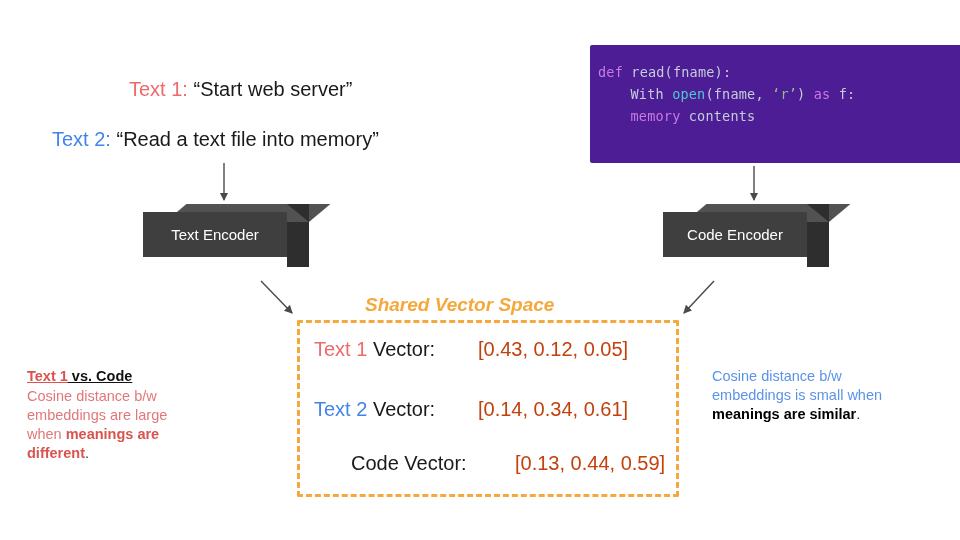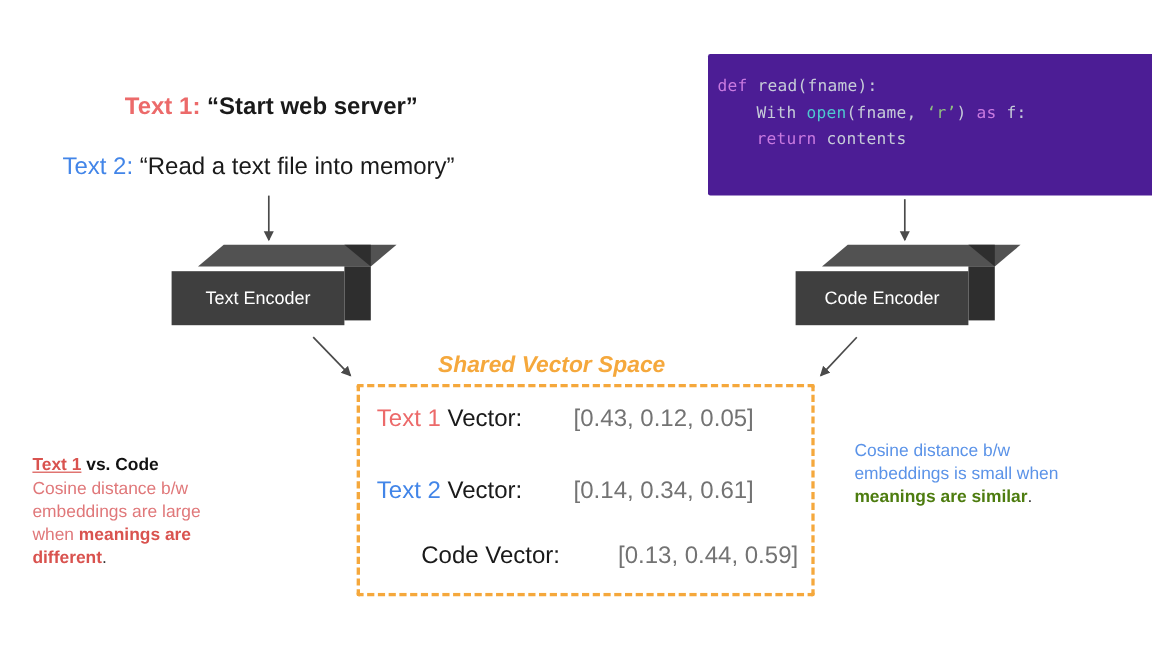--- a/index.html
+++ b/index.html
@@ -7,21 +7,21 @@
     width:960px;height:540px;
     background:#ffffff;
     font-family:"Liberation Sans", sans-serif;
     overflow:hidden;
     position:relative;
   }
   .stage{position:absolute;left:0;top:0;width:960px;height:540px;}
 
   
   .prompt{position:absolute;white-space:nowrap;font-size:20px;color:#1a1a1a;}
-  #prompt-1{left:104px;top:78px;font-weight:bold;}
+  #prompt-1{left:129px;top:78px;}
   #prompt-2{left:52px;top:128px;}
   .lbl-red{color:#EC6A6A;}
   .lbl-blue{color:#4285E8;}
 
   
   .code-card{
     position:absolute;left:590px;top:45px;width:380px;height:118px;
     background:#4c1d95;border-radius:2px;
     font-family:"DejaVu Sans Mono","Liberation Mono",monospace;
     font-size:13.5px;line-height:22px;
@@ -44,21 +44,21 @@
   }
   .enc-side{
     position:absolute;top:18px;width:22px;background:#2e2e2e;
   }
   .enc-sidecap{
     position:absolute;width:0;height:0;
     border-top:18px solid #2e2e2e;
     border-left:22px solid transparent;
   }
   .enc-front{
-    position:absolute;left:0;top:22px;background:#3f3f3f;
+    position:absolute;left:0;top:8px;background:#3f3f3f;
     display:flex;align-items:center;justify-content:center;
     color:#ffffff;font-size:15px;
   }
 
   #text-encoder{left:143px;top:204px;width:166px;height:63px;}
   #code-encoder{left:663px;top:204px;width:166px;height:63px;}
 
   
   svg.arrows{position:absolute;left:0;top:0;width:960px;height:540px;pointer-events:none;}
 
@@ -68,41 +68,41 @@
     font-size:19px;font-weight:bold;color:#F5A83C;white-space:nowrap;font-style:italic;
   }
   #svs-box{
     position:absolute;left:297px;top:320px;width:382px;height:177px;
     border:3px dashed #F5A83C;box-sizing:border-box;border-radius:2px;
   }
   .vec-row{
     position:absolute;left:314px;white-space:nowrap;font-size:20px;color:#1a1a1a;
   }
   .vec-row .vname{display:inline-block;width:164px;}
-  .vec-val{color:#737373;}
+  .vec-val{color:#c2410c;}
   #vec-0{top:338px;}
   #vec-1{top:398px;}
   #vec-2{top:452px;margin-left:37px;}
 
   
   .note{position:absolute;font-size:14.5px;line-height:19px;width:172px;}
   #note-left{left:27px;top:367px;color:#E0787A;}
   #note-right{left:712px;top:367px;color:#4285E8;}
   .note-head{
-    display:block;font-weight:bold;
-    color:#111111;margin-bottom:1px;font-size:14.5px;margin-top:12px;
+    display:block;font-weight:bold;text-decoration:underline;
+    color:#111111;margin-bottom:1px;font-size:14.5px;
   }
   .note-head .hl-red{color:#D9534F;text-decoration:underline;}
   .note-head .hl-blue{color:#3A78D8;text-decoration:underline;}
   .note-body b{font-weight:bold;}
   #note-left .note-body{color:#E0787A;}
   #note-left .note-body b{color:#D9534F;}
   #note-left .note-body .dot{color:#333;}
   #note-right .note-body{color:#5B93E8;}
-  #note-right .note-body b{color:#4d7c0f;}
+  #note-right .note-body b{color:#000000;}
   #note-right .note-body .dot{color:#333;}
 </style>
 </head>
 <body>
 
 <div class="stage">
 
   <div class="prompt" id="prompt-1">
     <span class="lbl-red">Text 1:</span>
     <span>“Start web server”</span>
@@ -113,21 +113,21 @@
   </div>
 
   <div class="code-card">
     <div>
       <span class="c-kw">def </span><span class="c-pl">read(fname):</span>
     </div>
     <div class="ind1">
       <span class="c-pl">With </span><span class="c-fn">open</span><span class="c-pl">(fname, </span><span class="c-str">‘r’</span><span class="c-pl">) </span><span class="c-kw">as</span><span class="c-pl"> f:</span>
     </div>
     <div class="ind1">
-      <span class="c-kw">return </span><span class="c-pl">contents</span>
+      <span class="c-kw">memory </span><span class="c-pl">contents</span>
     </div>
   </div>
 
   <div class="encoder" id="text-encoder">
     <div class="enc-topface" style="width:144px;"></div>
     <div class="enc-side" style="left:144px;height:45px;"></div>
     <div class="enc-sidecap" style="left:144px;top:0;"></div>
     <div class="enc-front" style="width:144px;height:45px;">
       <span>Text Encoder</span>
     </div>

